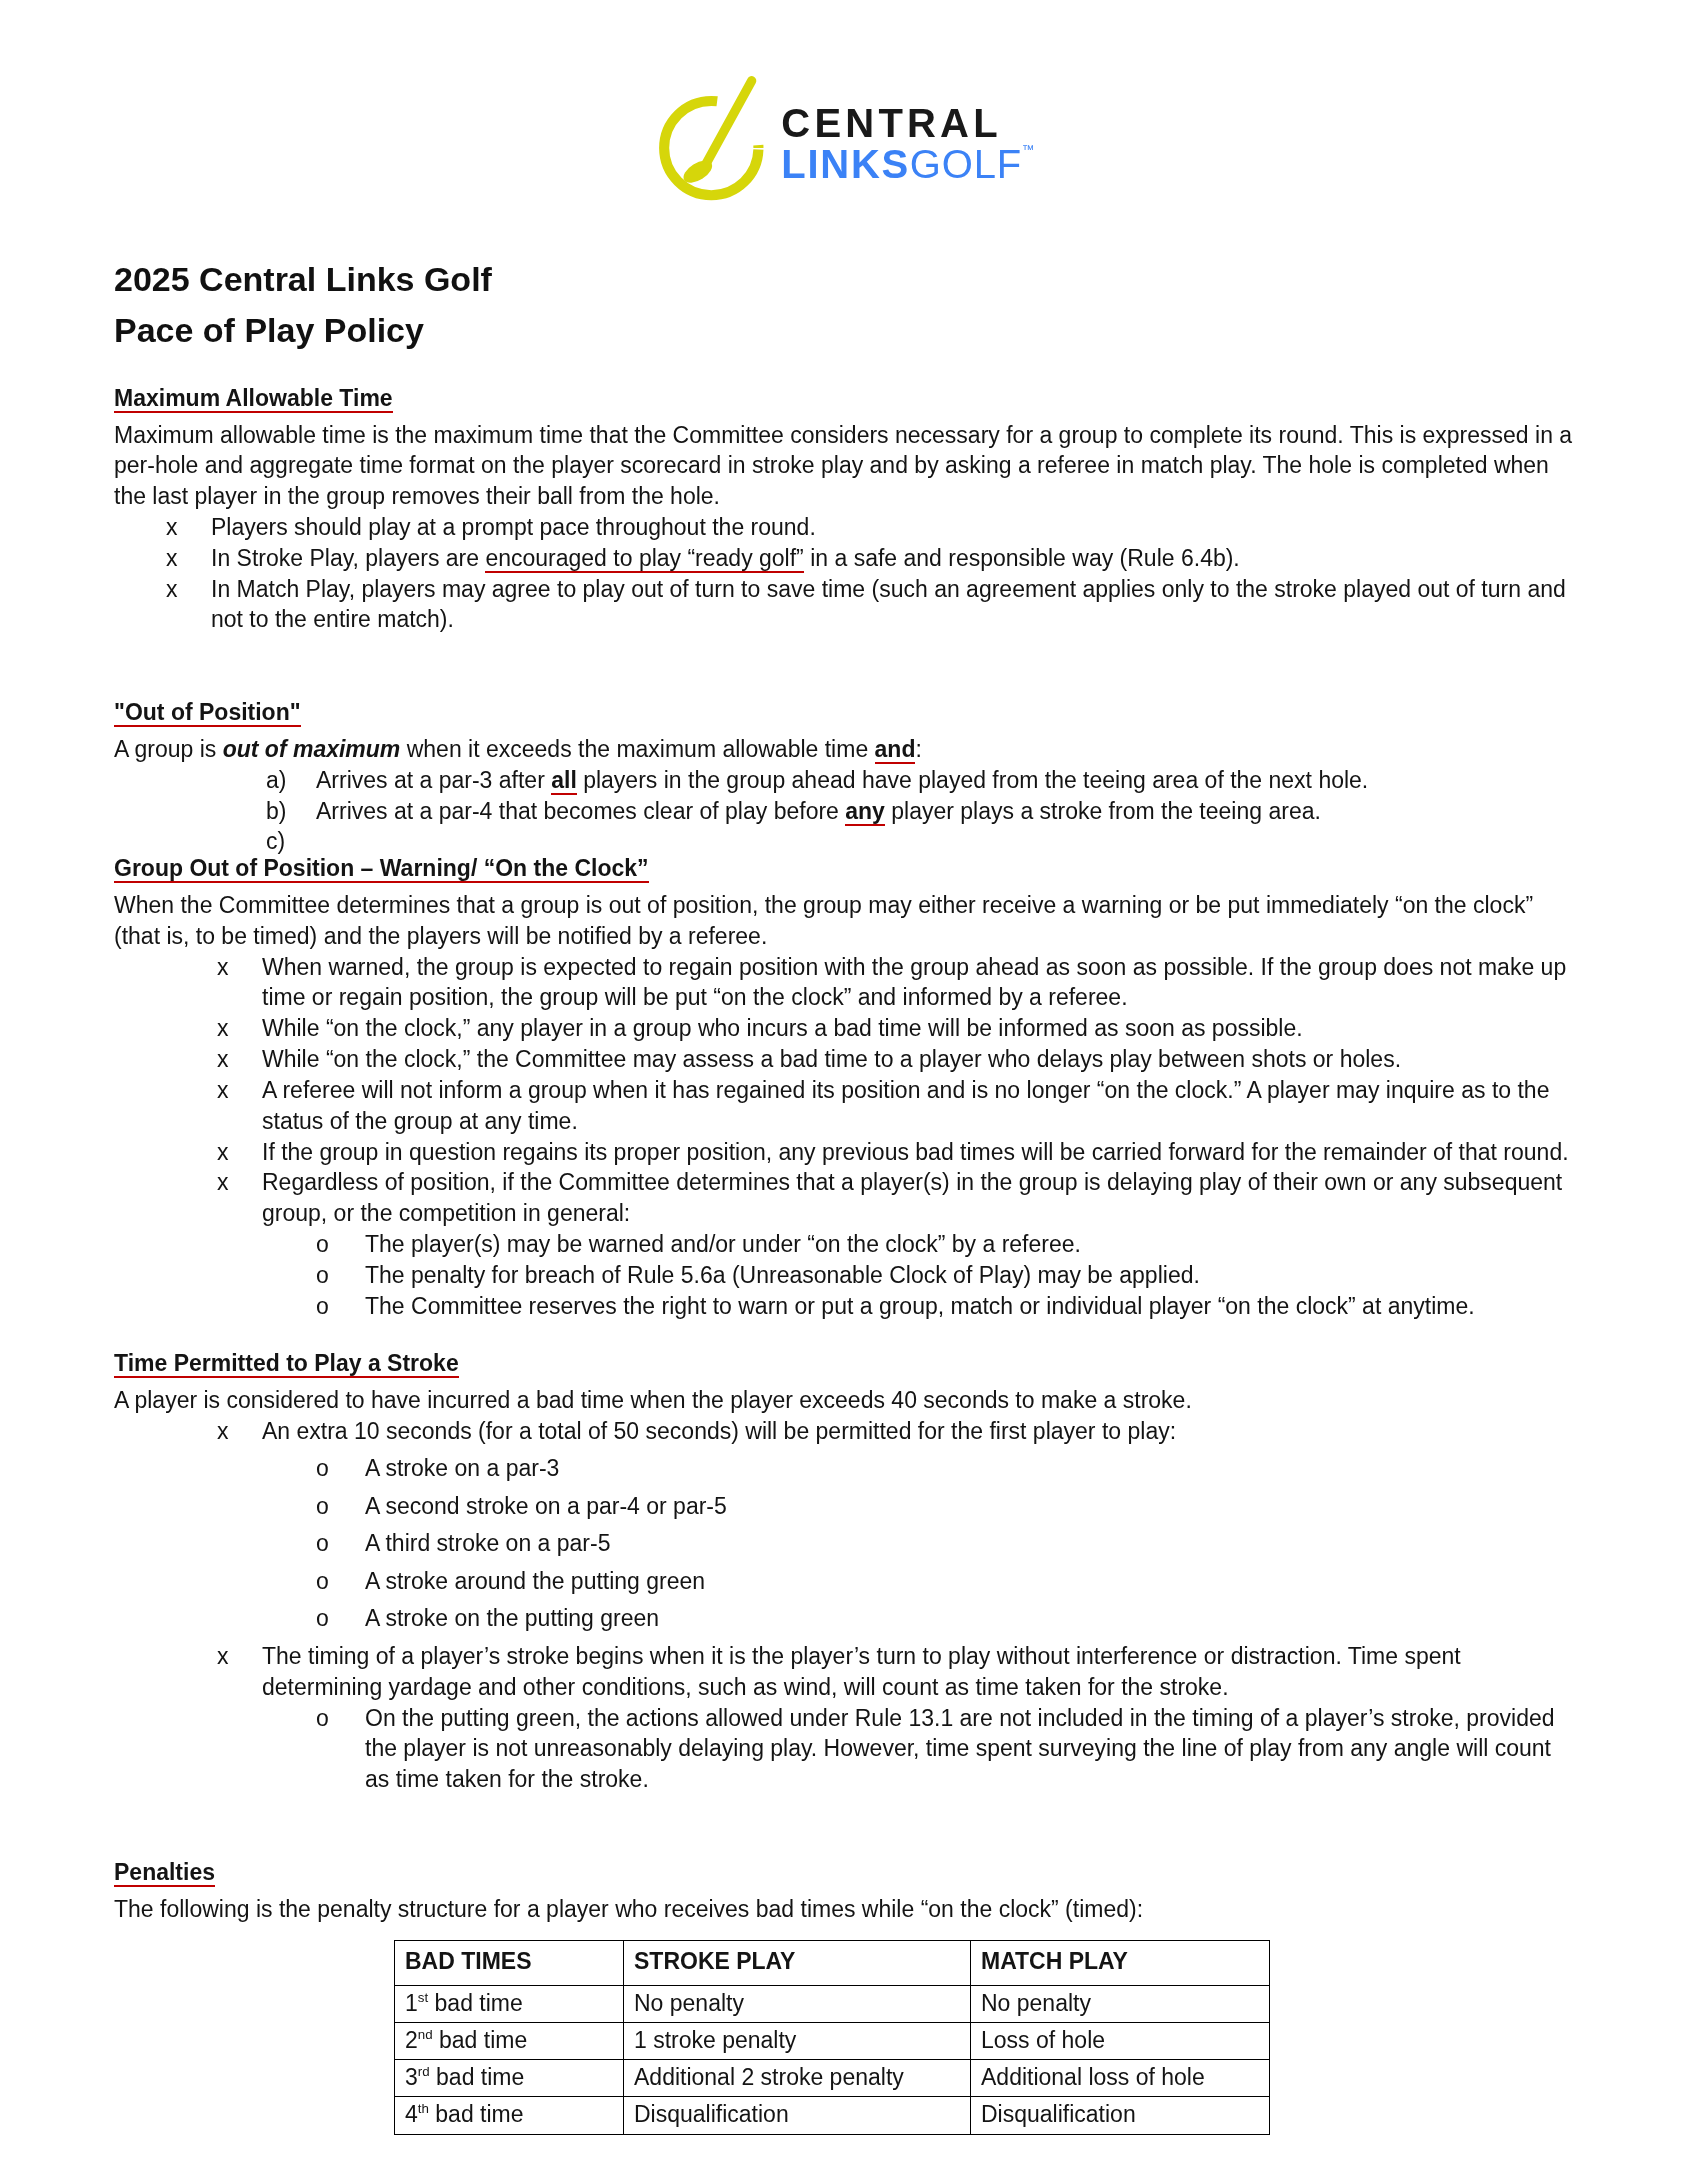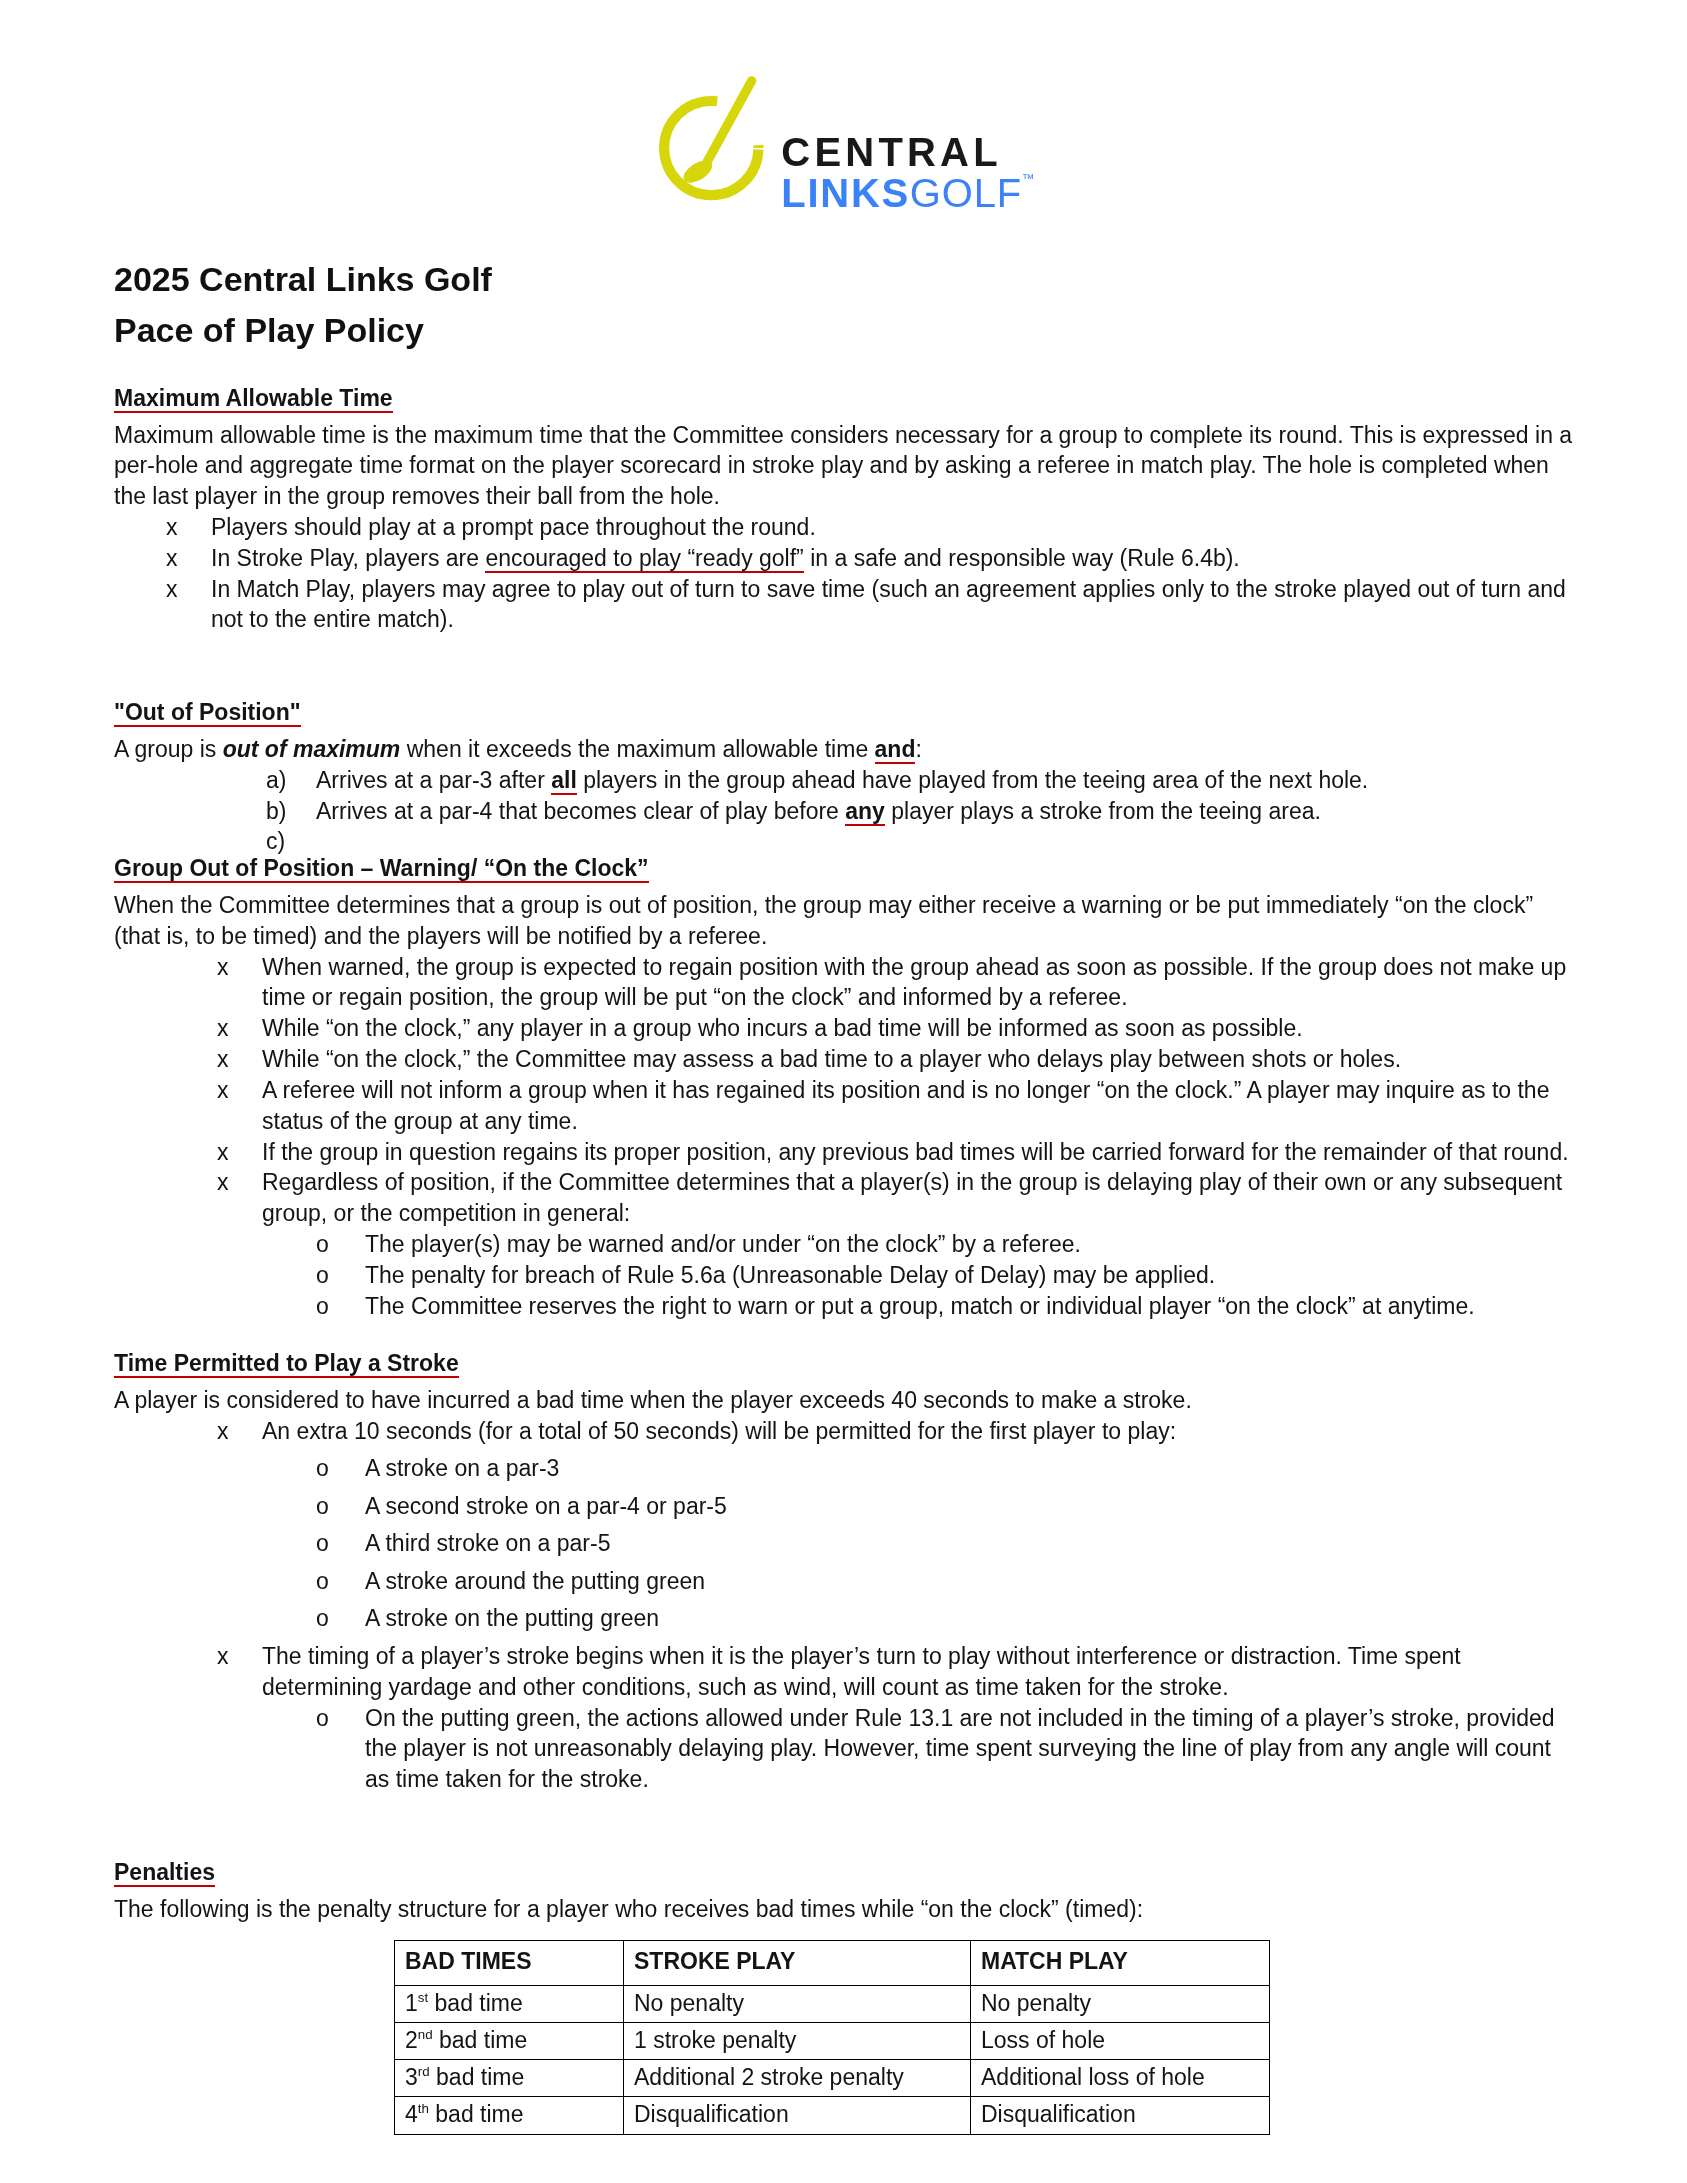--- a/index.html
+++ b/index.html
@@ -5,21 +5,21 @@
   html, body { margin: 0; padding: 0; background: #ffffff; }
   body {
     width: 1687px; height: 2183px; overflow: hidden; box-sizing: border-box;
     padding: 74px 114px 25px 114px;
     font-family: "Liberation Sans", "DejaVu Sans", sans-serif;
     font-size: 23px; line-height: 1.34; color: #141414;
   }
   :root { --accent: #d6d60a; --uline: #c00000; }
 
   
-  .logo { display: flex; justify-content: center; align-items: flex-end; gap: 2px; }
+  .logo { display: flex; justify-content: center; align-items: center; gap: 2px; }
   .logo-text { display: flex; flex-direction: column; justify-content: center; }
   .logo-line1 { font-weight: bold; font-size: 40px; letter-spacing: 4.2px; line-height: 1.04; color: #191919; }
   .logo-line2 { font-size: 40px; line-height: 1.04; color: #3b82f6; }
   .logo-line2 .links { font-weight: bold; letter-spacing: 1.7px; }
   .logo-line2 .golf { font-weight: 400; letter-spacing: 0.8px; }
   .tm { font-size: 12.7px; vertical-align: top; position: relative; top: 0px; font-weight: normal; }
 
   
   .title { font-weight: bold; font-size: 34px; line-height: 1.5; margin-top: 39px; color: #111; }
 
@@ -91,21 +91,21 @@
     <div class="li li-letter"><span class="marker">c)</span></div>
     <div class="sec"><span class="r-bru">Group Out of Position – Warning/ “On the Clock”</span></div>
     <div class="para"><span>When the Committee determines that a group is out of position, the group may either receive a warning or be put immediately “on the clock” (that is, to be timed) and the players will be notified by a referee.</span></div>
     <div class="li li-x2"><span class="marker">x</span><span><span>When warned, the group is expected to regain position with the group ahead as soon as possible. If the group does not make up time or regain position, the group will be put “on the clock” and informed by a referee.</span></span></div>
     <div class="li li-x2"><span class="marker">x</span><span><span>While “on the clock,” any player in a group who incurs a bad time will be informed as soon as possible.</span></span></div>
     <div class="li li-x2"><span class="marker">x</span><span><span>While “on the clock,” the Committee may assess a bad time to a player who delays play between shots or holes.</span></span></div>
     <div class="li li-x2"><span class="marker">x</span><span><span>A referee will not inform a group when it has regained its position and is no longer “on the clock.” A player may inquire as to the status of the group at any time.</span></span></div>
     <div class="li li-x2"><span class="marker">x</span><span><span>If the group in question regains its proper position, any previous bad times will be carried forward for the remainder of that round.</span></span></div>
     <div class="li li-x2"><span class="marker">x</span><span><span>Regardless of position, if the Committee determines that a player(s) in the group is delaying play of their own or any subsequent group, or the competition in general:</span></span></div>
     <div class="li li-o"><span class="marker">o</span><span><span>The player(s) may be warned and/or under “on the clock” by a referee.</span></span></div>
-    <div class="li li-o"><span class="marker">o</span><span><span>The penalty for breach of Rule 5.6a (Unreasonable Delay of Delay) may be applied.</span></span></div>
+    <div class="li li-o"><span class="marker">o</span><span><span>The penalty for breach of Rule 5.6a (Unreasonable Clock of Play) may be applied.</span></span></div>
     <div class="li li-o"><span class="marker">o</span><span><span>The Committee reserves the right to warn or put a group, match or individual player “on the clock” at anytime.</span></span></div>
     <div class="sec"><span class="r-bru">Time Permitted to Play a Stroke</span></div>
     <div class="para"><span>A player is considered to have incurred a bad time when the player exceeds 40 seconds to make a stroke.</span></div>
     <div class="li li-x2"><span class="marker">x</span><span><span>An extra 10 seconds (for a total of 50 seconds) will be permitted for the first player to play:</span></span></div>
     <div class="li li-o sp"><span class="marker">o</span><span><span>A stroke on a par-3</span></span></div>
     <div class="li li-o sp"><span class="marker">o</span><span><span>A second stroke on a par-4 or par-5</span></span></div>
     <div class="li li-o sp"><span class="marker">o</span><span><span>A third stroke on a par-5</span></span></div>
     <div class="li li-o sp"><span class="marker">o</span><span><span>A stroke around the putting green</span></span></div>
     <div class="li li-o sp"><span class="marker">o</span><span><span>A stroke on the putting green</span></span></div>
     <div class="li li-x2"><span class="marker">x</span><span><span>The timing of a player’s stroke begins when it is the player’s turn to play without interference or distraction. Time spent determining yardage and other conditions, such as wind, will count as time taken for the stroke.</span></span></div>

